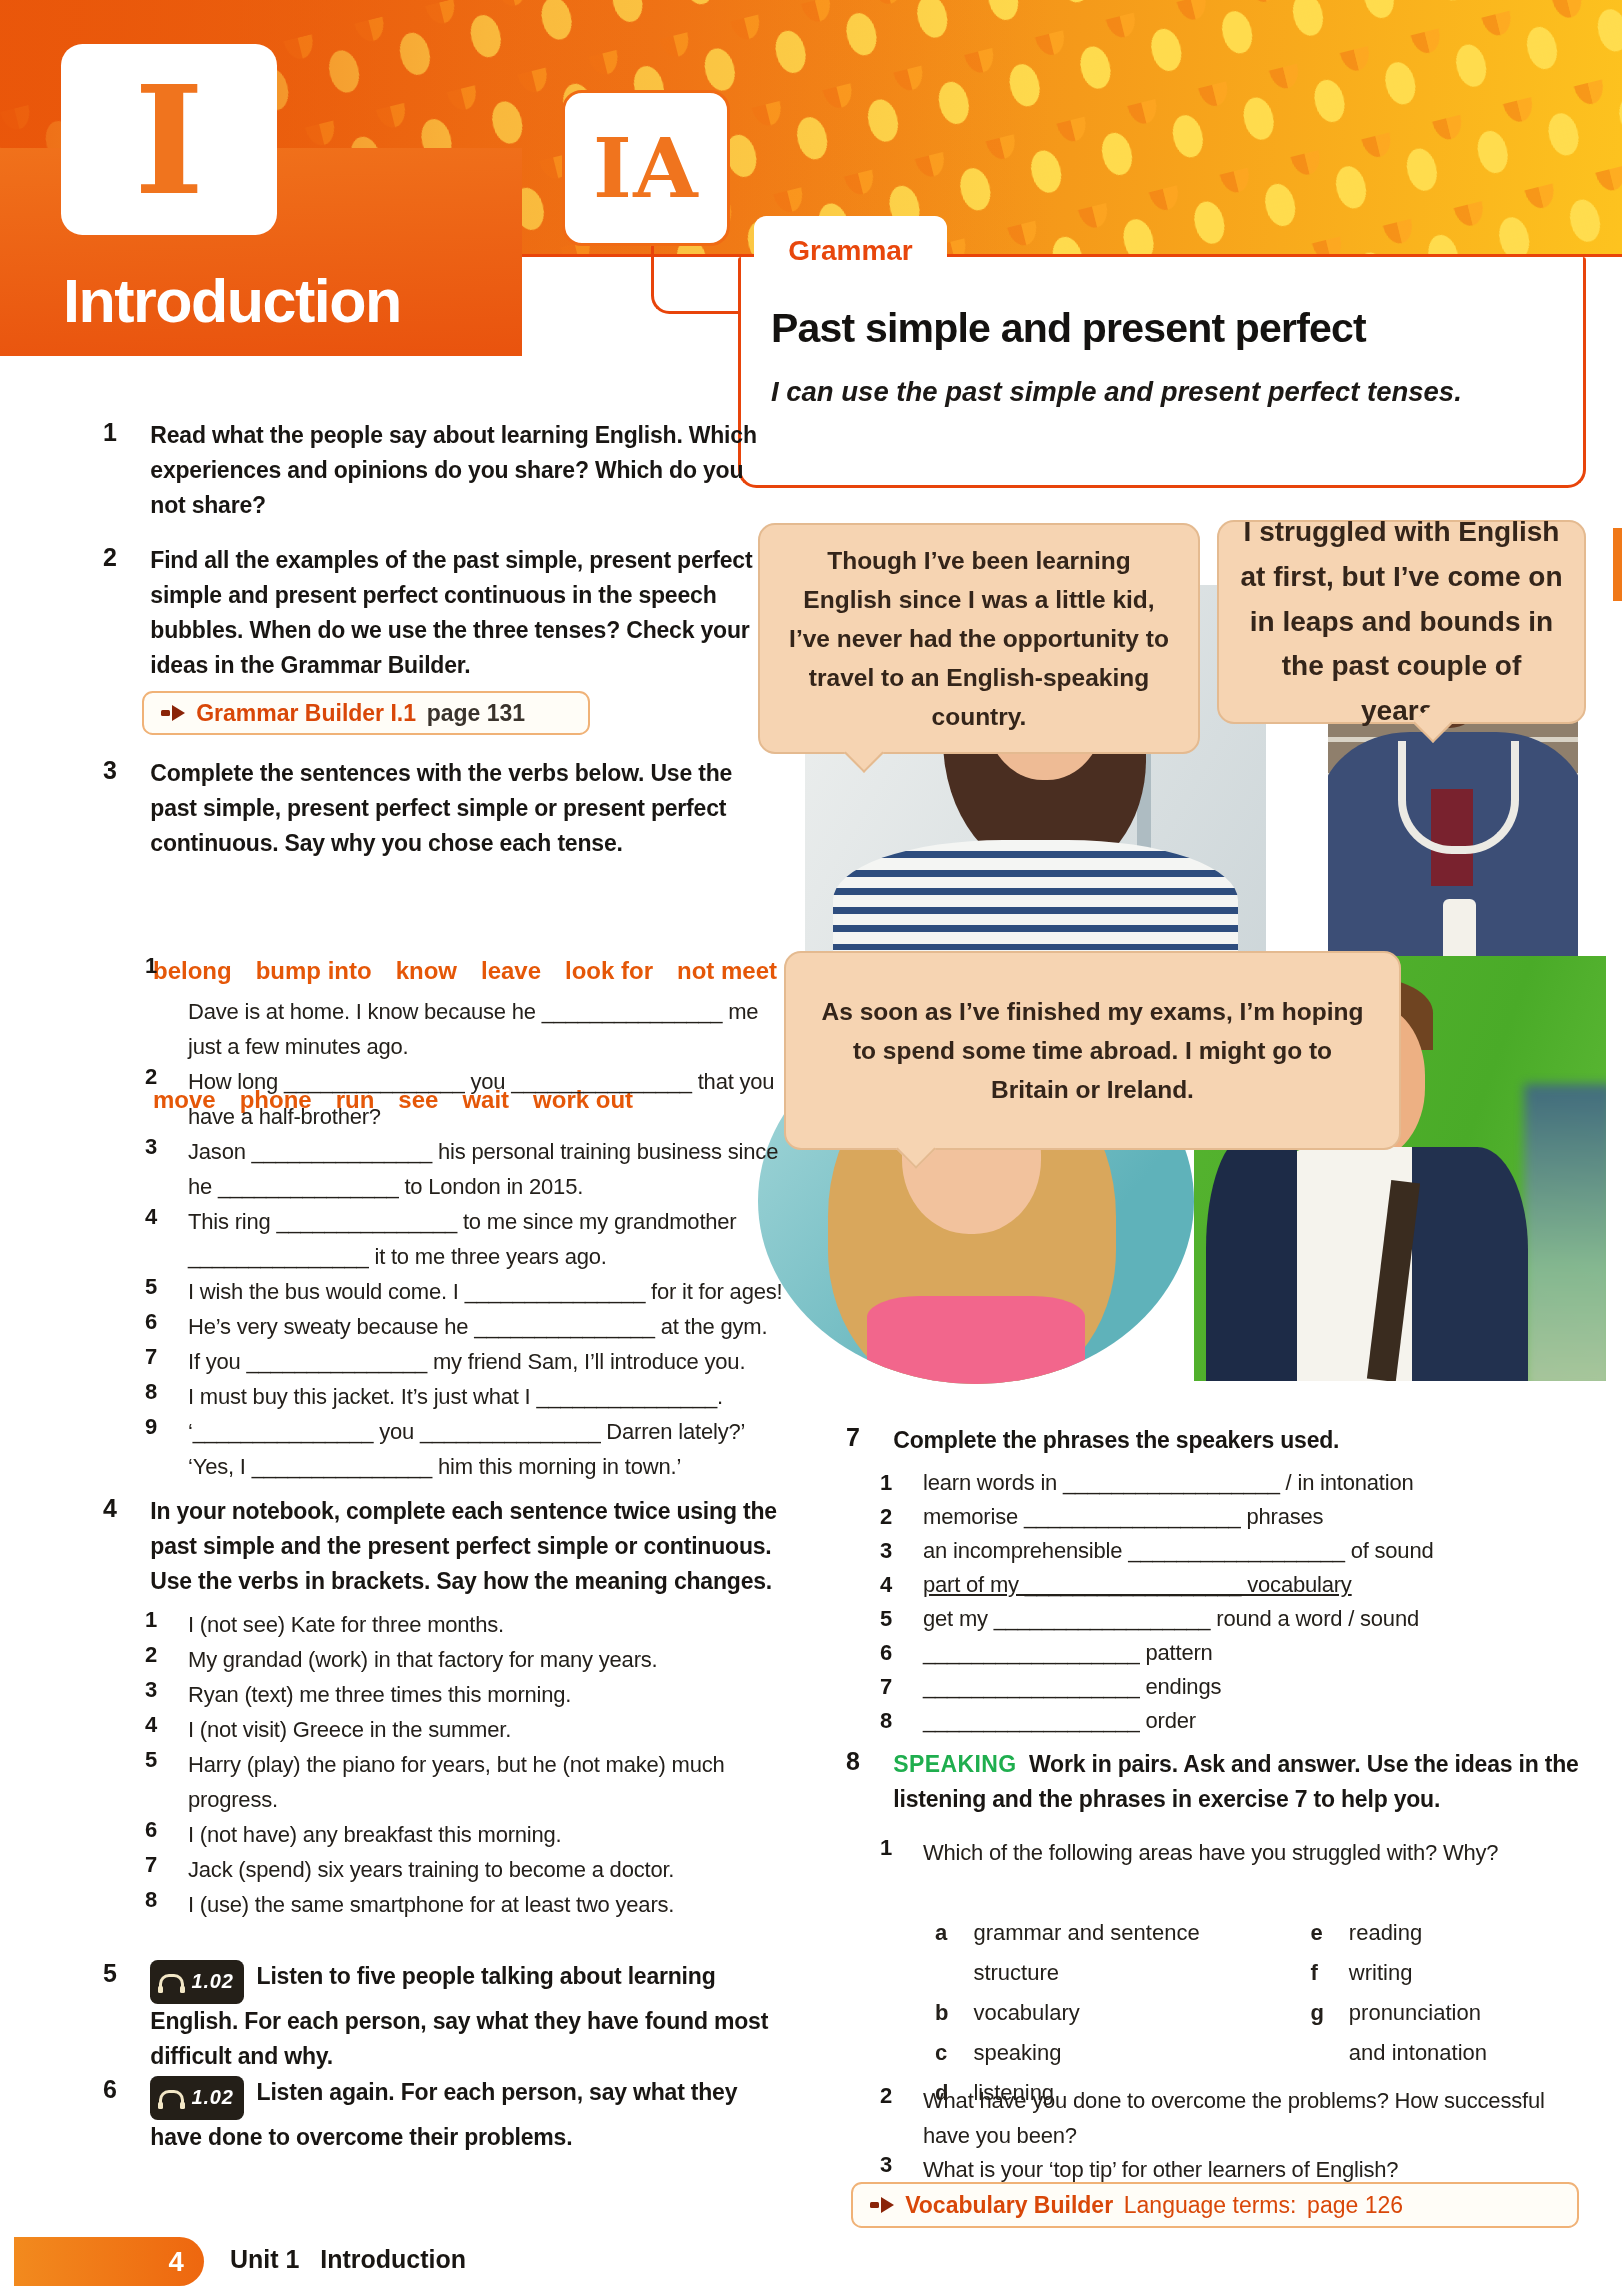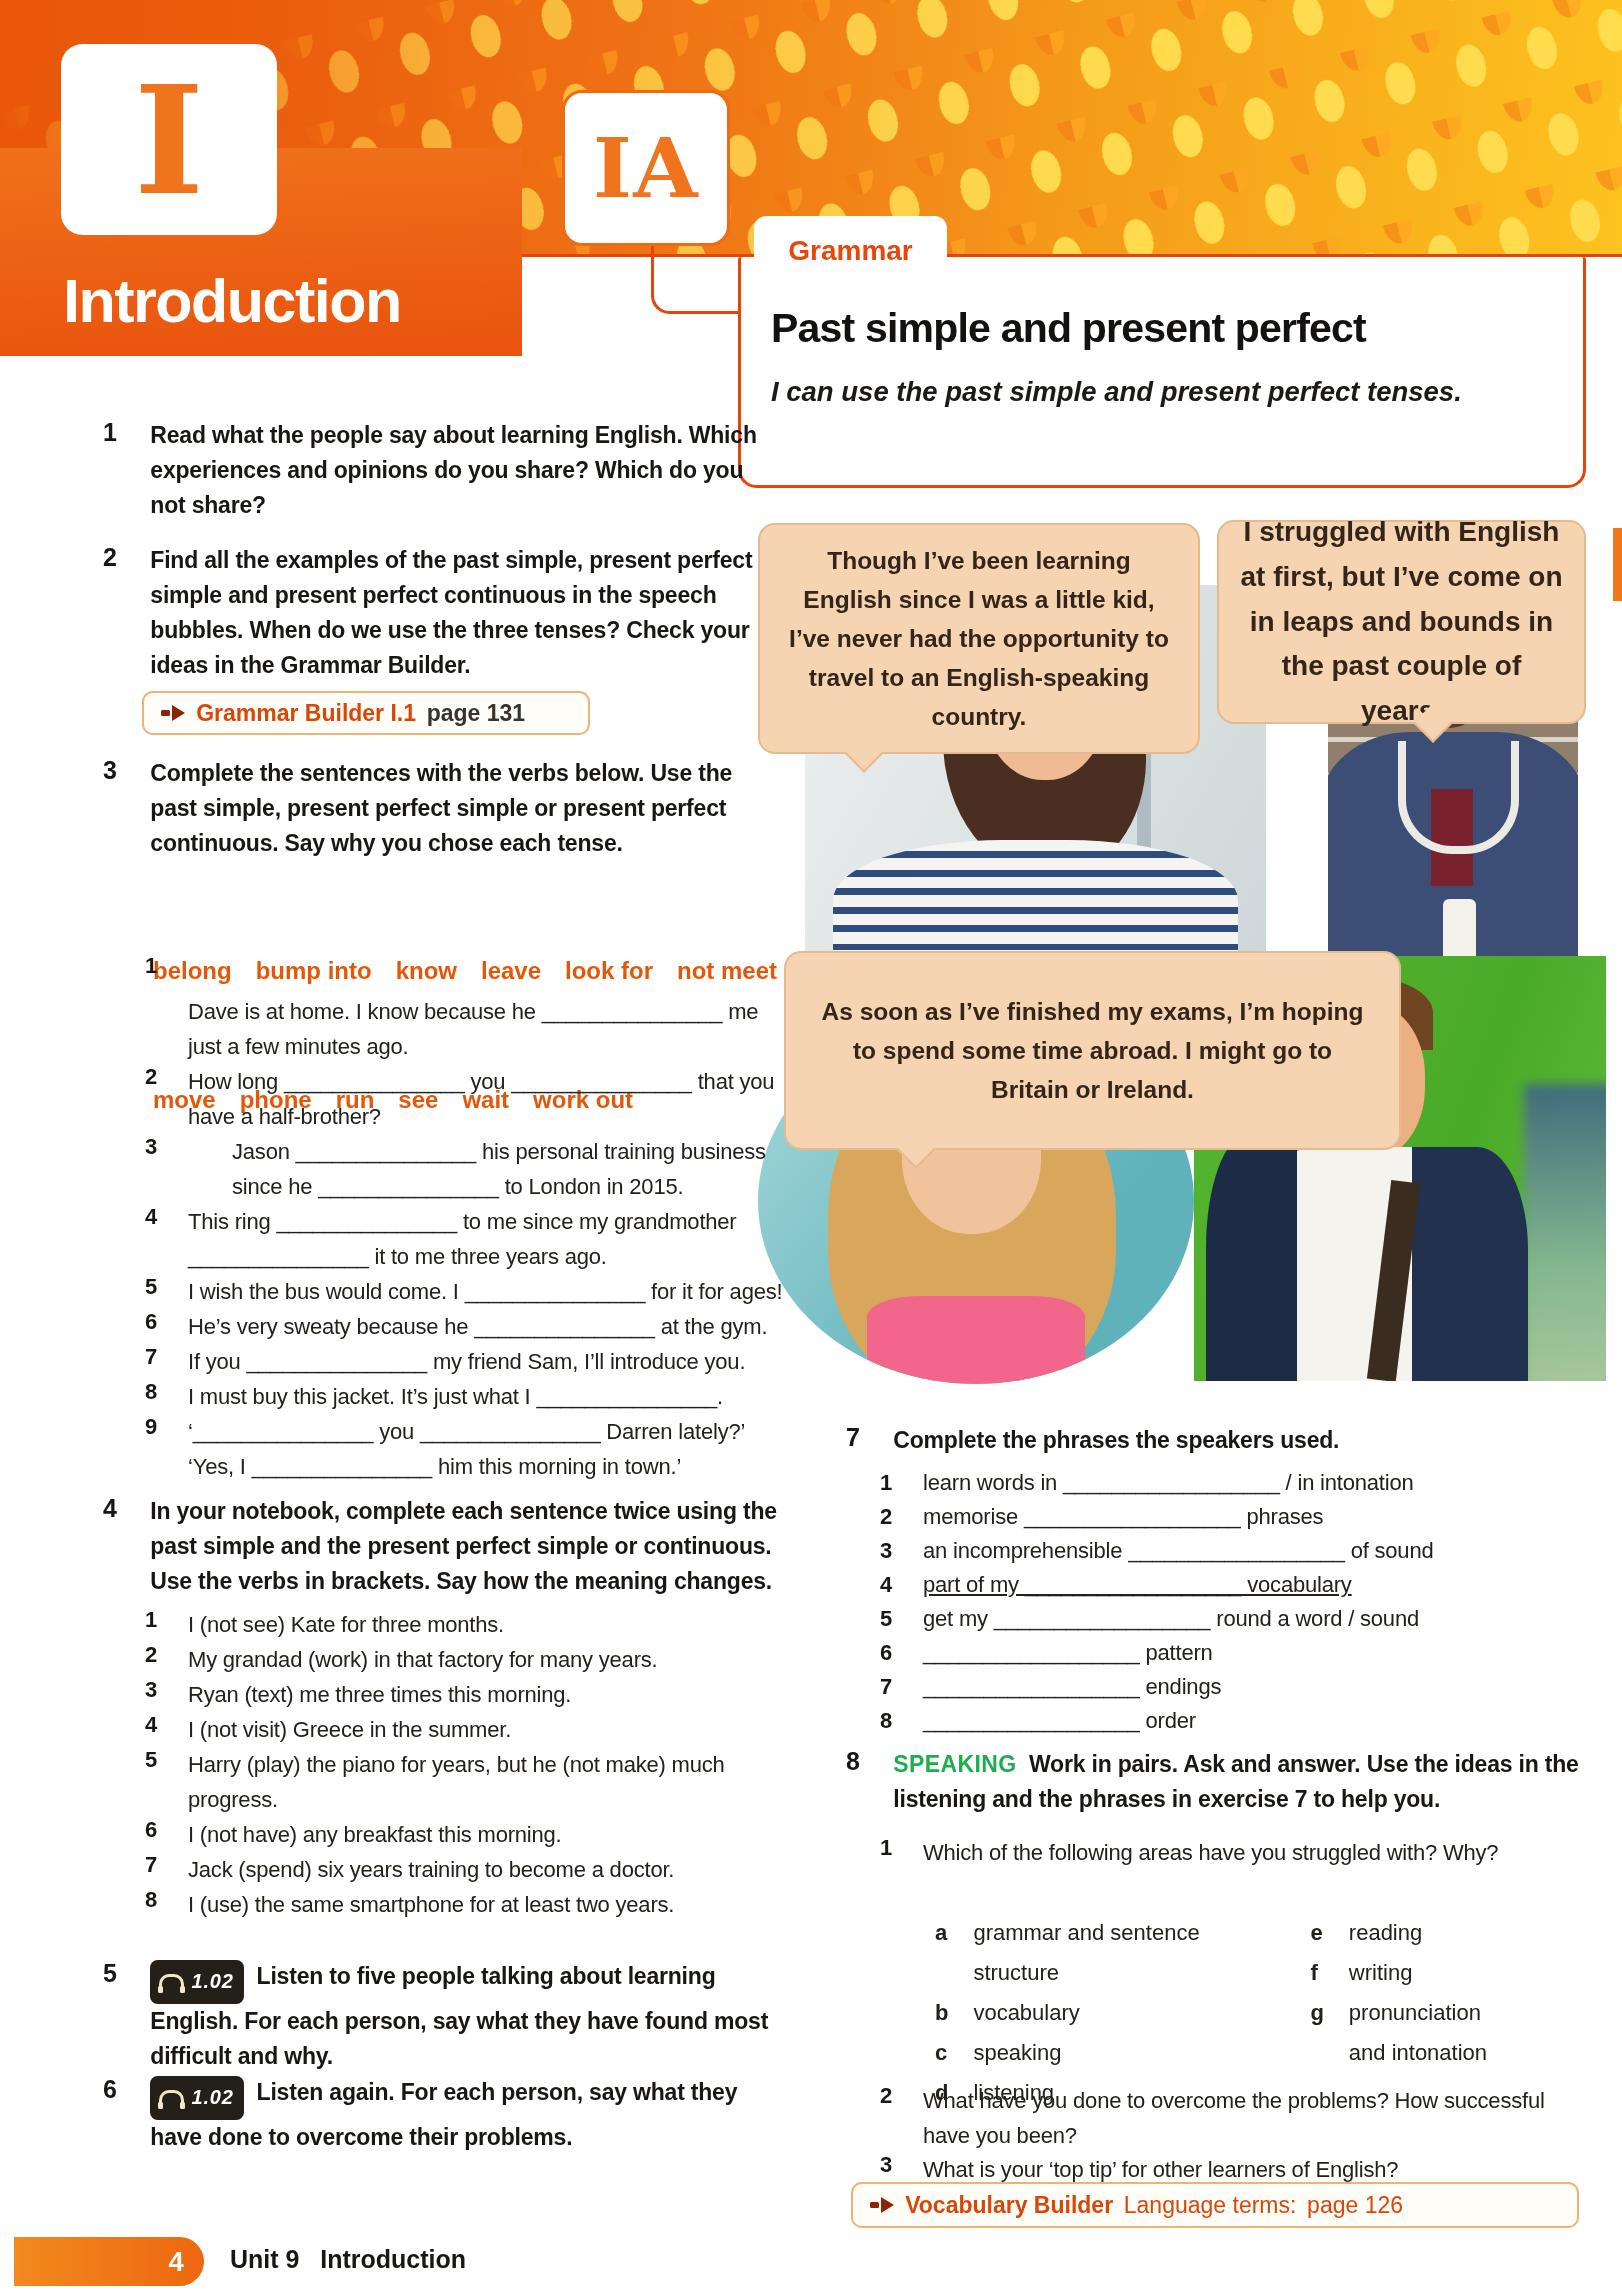--- a/index.html
+++ b/index.html
@@ -222,21 +222,21 @@
     <div class="item">
         <span class="inum">1</span>
         <div class="itext" style="width:604px;margin-top:41px;">Dave is at home. I know because he _______________ me just a few minutes ago.</div>
       </div>
     <div class="item">
         <span class="inum">2</span>
         <div class="itext" style="width:604px;">How long _______________ you _______________ that you have a half-brother?</div>
       </div>
     <div class="item">
         <span class="inum">3</span>
-        <div class="itext" style="width:604px;margin-left:44px;">Jason _______________ his personal training business since he _______________ to London in 2015.</div>
+        <div class="itext" style="width:604px;">Jason _______________ his personal training business since he _______________ to London in 2015.</div>
       </div>
     <div class="item">
         <span class="inum">4</span>
         <div class="itext" style="width:604px;">This ring _______________ to me since my grandmother _______________ it to me three years ago.</div>
       </div>
     <div class="item">
         <span class="inum">5</span>
         <div class="itext" style="width:604px;">I wish the bus would come. I _______________ for it for ages!</div>
       </div>
     <div class="item">
@@ -425,18 +425,18 @@
       </span>
     <span class="blabel">Vocabulary Builder</span>
     <span class="blabel" style="font-weight:500;">Language terms:</span>
     <span class="blabel" style="font-weight:500;">page 126</span>
   </div>
 
   <div class="abs" id="footpill">
     <span>4</span>
   </div>
   <div class="abs" id="foottext">
-    <span>Unit 9</span>
+    <span>Unit 1</span>
     <span class="t2">Introduction</span>
   </div>
 
 </div>
 
 
 </body></html>

